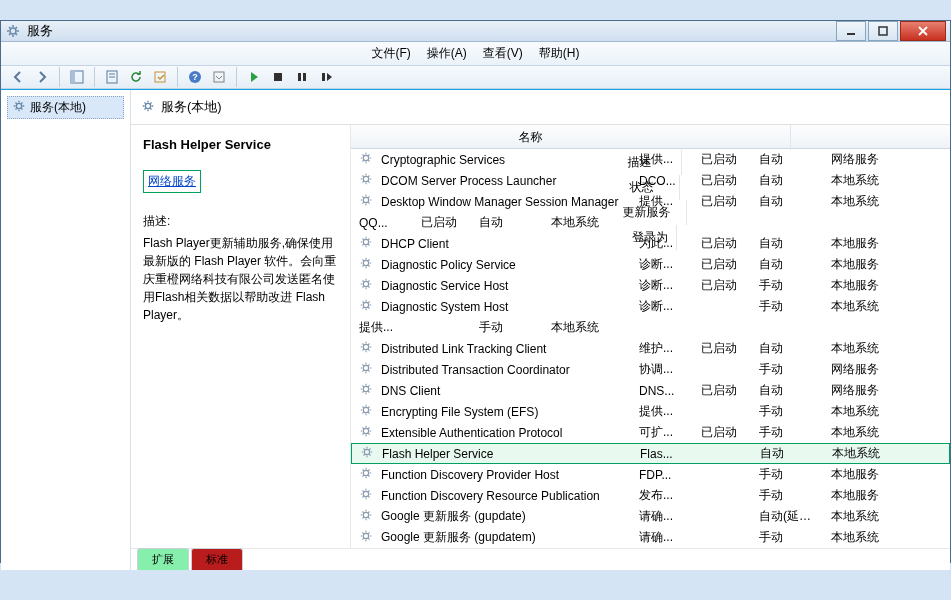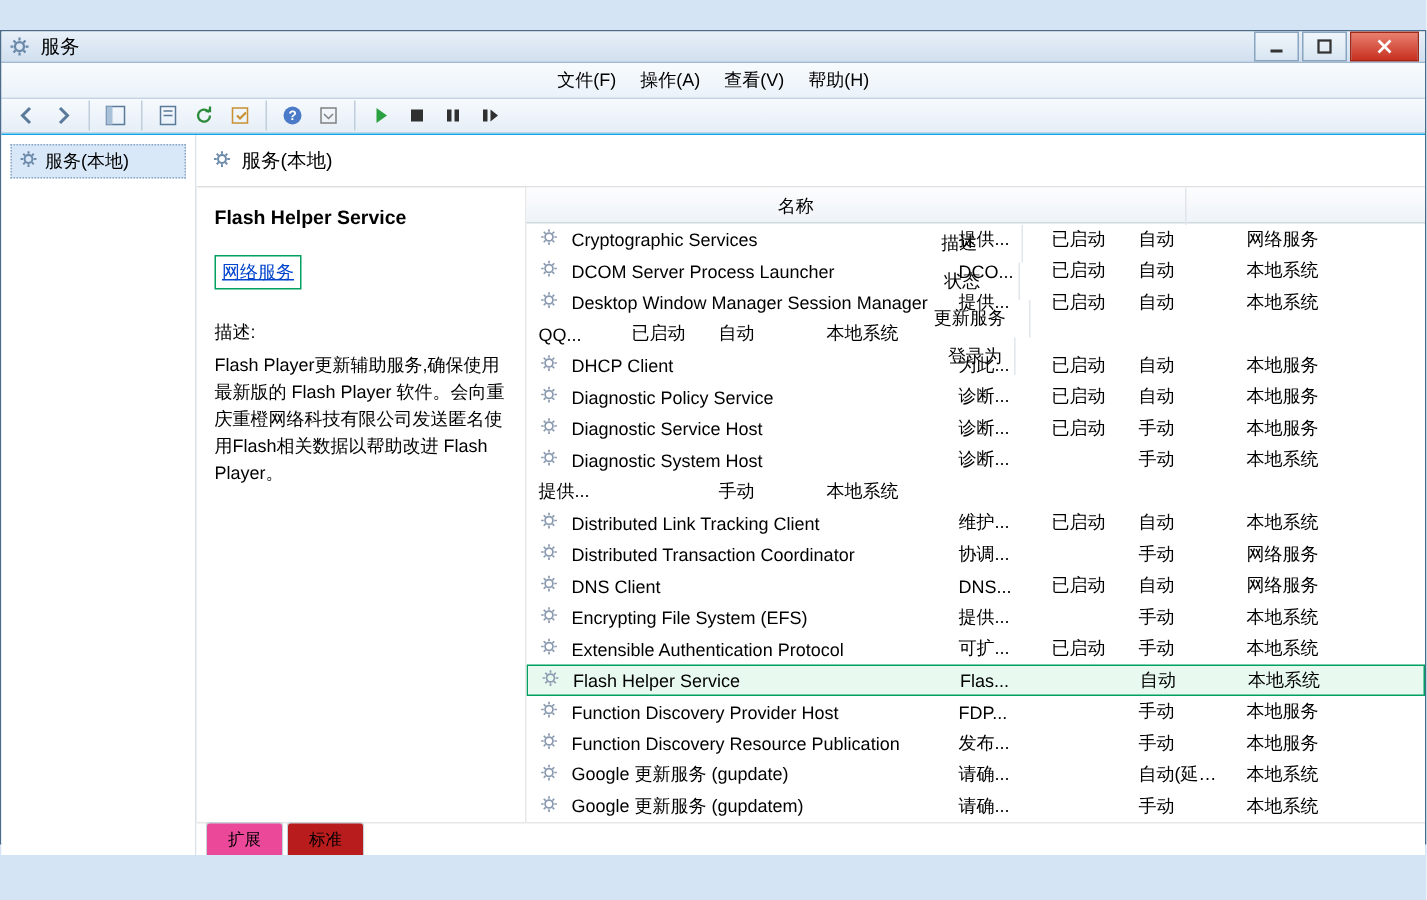--- a/index.html
+++ b/index.html
@@ -50,21 +50,21 @@
 
 .list-rows { flex: 1; overflow-y: auto; }
 .row { display: flex; align-items: center; height: 21px; cursor: pointer; }
 .row.highlight { border: 1px solid #00a060; background: #e8faf0; }
 .row .col { padding: 2px 8px; white-space: nowrap; overflow: hidden; text-overflow: ellipsis; }
 .row .col-name { display: flex; align-items: center; gap: 8px; }
 .gear-svc { width: 14px; height: 14px; flex-shrink: 0; }
 
 .tabs { height: 22px; display: flex; align-items: flex-end; padding-left: 6px; background: #fff; border-top: 1px solid #e8e8e8; }
 .tab { padding: 3px 14px; border: 1px solid #c8d0d8; border-bottom: none; background: #b91c1c; margin-right: 2px; cursor: pointer; font-size: 11px; border-radius: 3px 3px 0 0; }
-.tab.active { background: #ec4899; }
+.tab.active { background: #86efac; }
 
 .gear-small { display: inline-block; }
 </style>
 </head>
 <body>
 
 <div class="window">
 
   <div class="titlebar">
     <span class="gear-icon">

